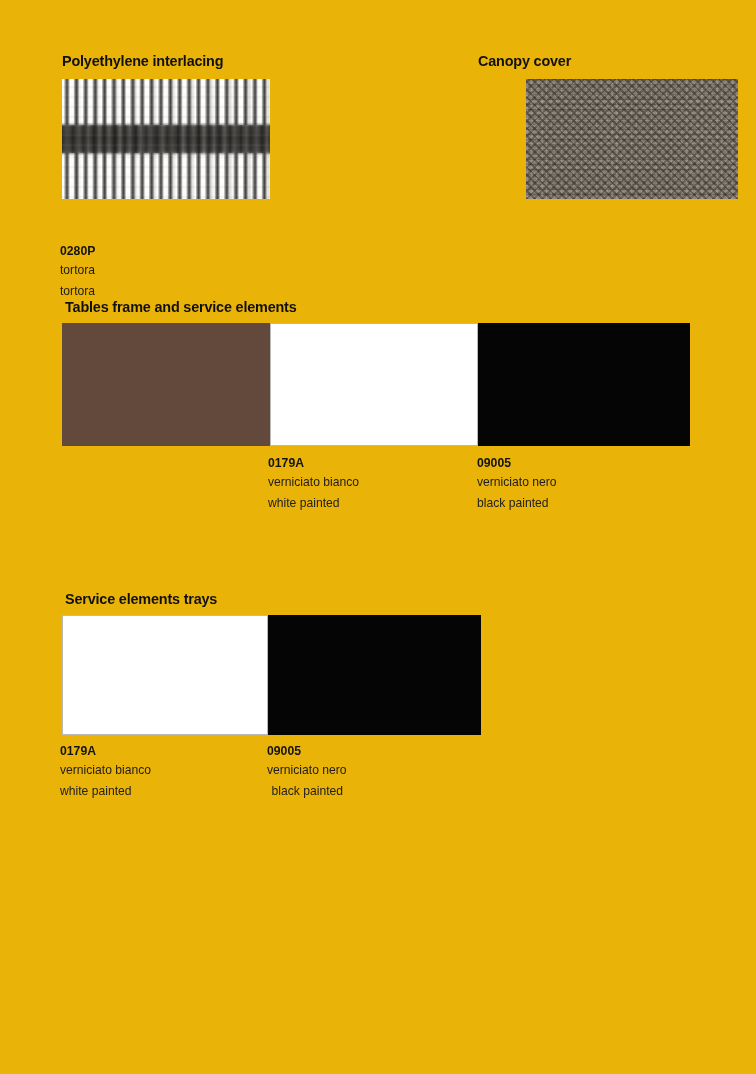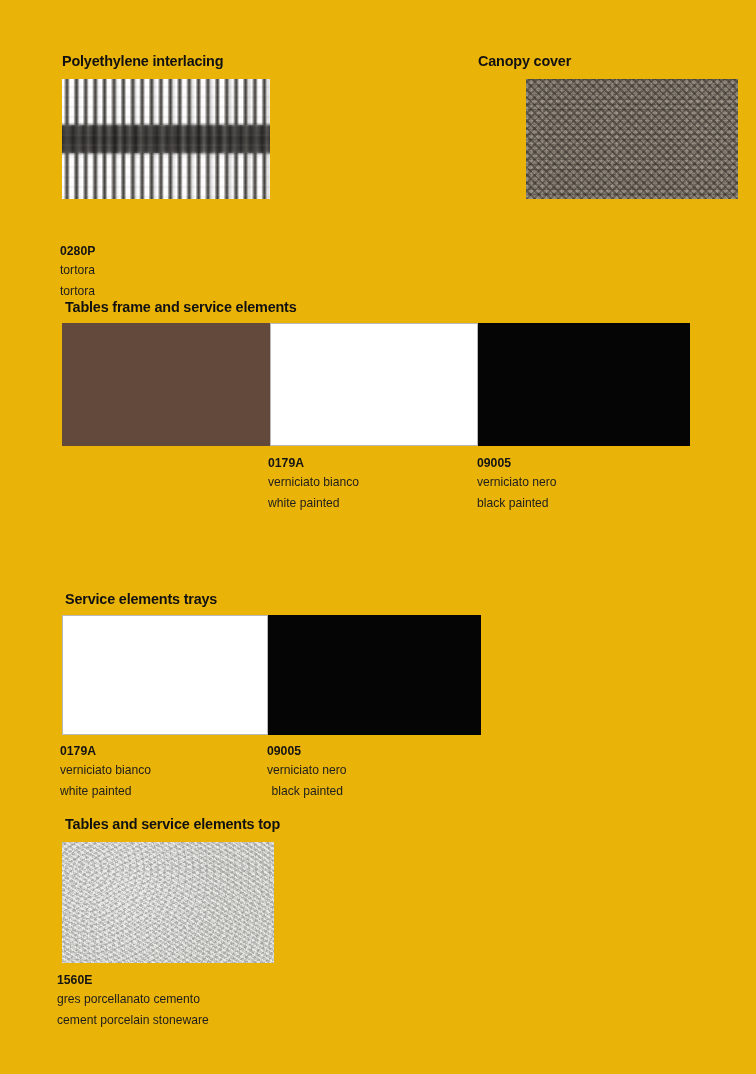--- a/index.html
+++ b/index.html
@@ -259,25 +259,14 @@
       <p class="desc">verniciato bianco</p>
       <p class="desc">white painted</p>
     </div>
     <div class="caption" style="left:205px; top:153px;">
       <p class="code">09005</p>
       <p class="desc">verniciato nero</p>
       <p class="desc indent"> black painted</p>
     </div>
   </div>
 
-  <div class="section" style="left:62px; top:815px; width:300px; height:225px;">
-    <div class="section-title" style="position:absolute; left:3px; top:0;">Tables and service elements top</div>
-
-    <div class="swatch tex-cement" style="left:0px; top:27px; width:212px; height:121px;"></div>
-
-    <div class="caption" style="left:-5px; top:157px;">
-      <p class="code">1560E</p>
-      <p class="desc">gres porcellanato cemento</p>
-      <p class="desc">cement porcelain stoneware</p>
-    </div>
-  </div>
 
 </div>
 
 </body></html>

